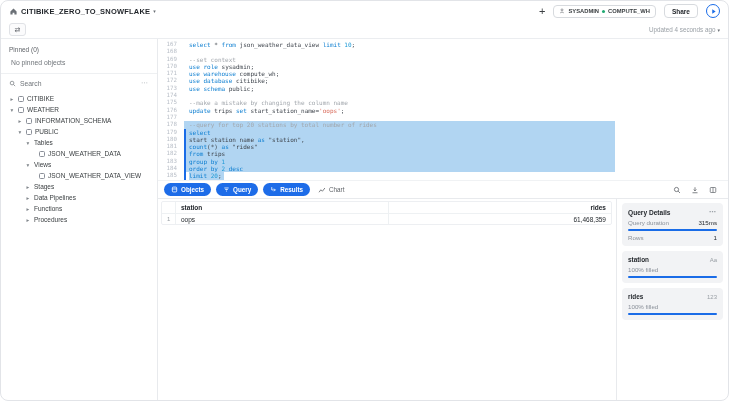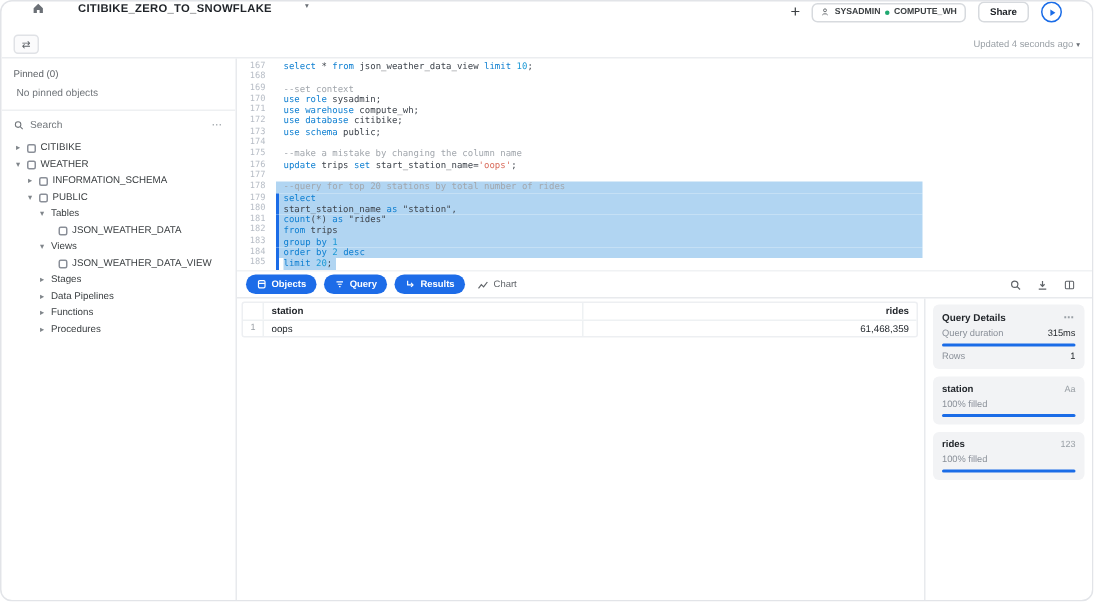--- a/index.html
+++ b/index.html
@@ -1,21 +1,21 @@
 <!DOCTYPE html>
 <html><head>
 <meta charset="utf-8">
 <style>
   * { margin:0; padding:0; box-sizing:border-box; }
   html,body { background:#fff; }
   body { width:729px; height:401px; font-family:"Liberation Sans", sans-serif; color:#24292e; overflow:hidden; }
   .app { width:729px; height:401px; background:#fff; border:1px solid #e2e4e8; border-radius:8px; overflow:hidden; display:flex; flex-direction:column; }
 
   
-  .row1 { height:20px; display:flex; align-items:flex-start; padding:0 20px; gap:22px; flex:none; }
+  .row1 { height:20px; display:flex; align-items:center; padding:0 8px; gap:3px; flex:none; }
   .icn { display:inline-flex; align-items:center; justify-content:center; }
   .icn svg { display:block; }
   .home { color:#6b7076; }
   .ws-title { font-size:7.5px; font-weight:bold; letter-spacing:.2px; color:#1f2328; }
   .caret { font-family:"DejaVu Sans", sans-serif; font-size:5px; color:#6b7076; }
   .row1-right { margin-left:auto; display:flex; align-items:center; gap:8px; }
   .plus-btn { font-size:11px; color:#3c4043; line-height:1; font-weight:400; background:none; border:none; }
   .ctx-pill { display:flex; align-items:center; gap:3px; border:1px solid #d7dade; border-radius:4px; height:13px; padding:0 5px; font-size:5.8px; font-weight:bold; color:#3c4043; background:#fff; }
   .ctx-dot { width:3px; height:3px; border-radius:50%; background:#1fa971; }
   .share-btn { border:1px solid #d7dade; border-radius:4px; height:14px; padding:0 7px; font-size:6.5px; font-weight:bold; color:#1f2328; background:#fff; display:flex; align-items:center; }

